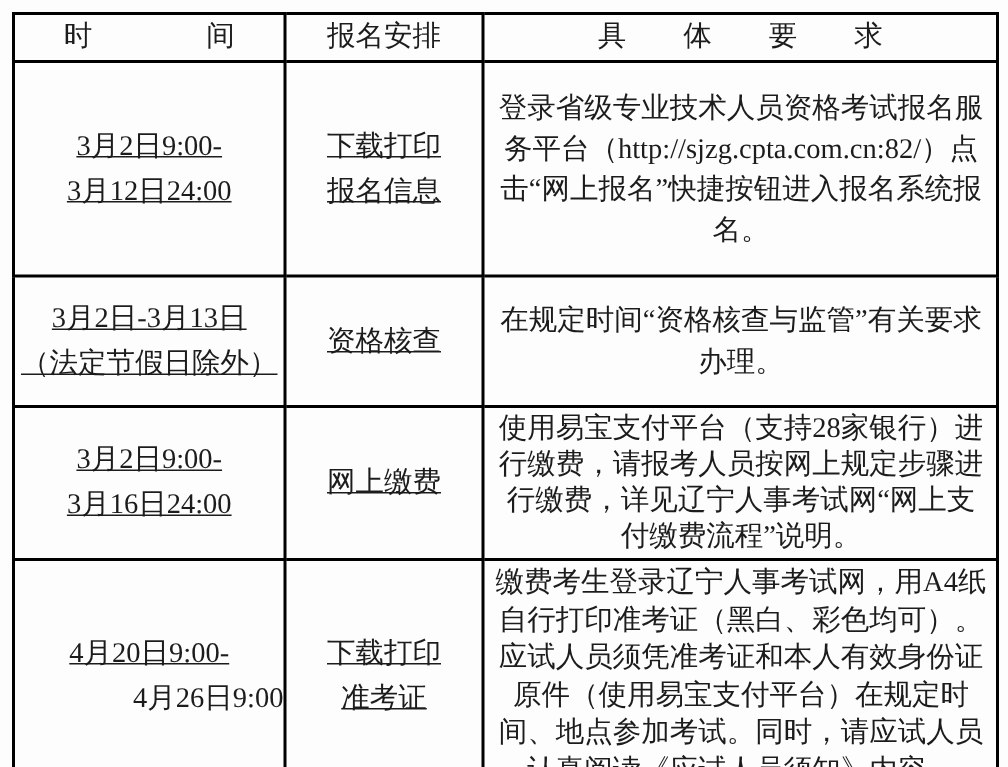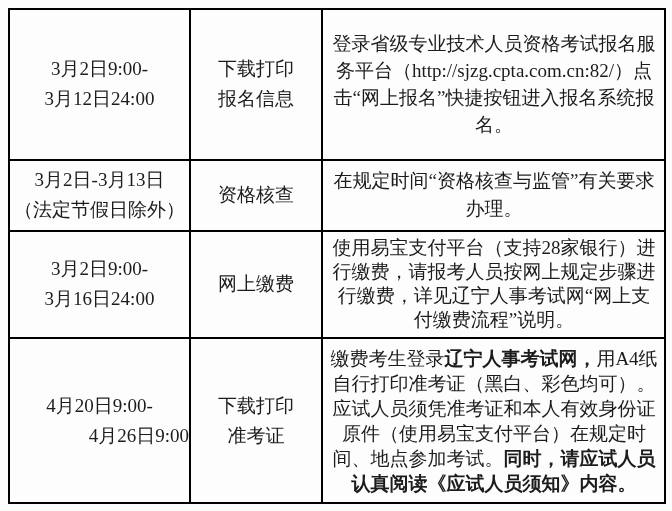--- a/index.html
+++ b/index.html
@@ -24,46 +24,51 @@
     border: 2px solid #000;
     padding: 0;
     font-weight: normal;
     font-size: 19px;
     vertical-align: middle;
     overflow: hidden;
     background: #fdfdfd;
   }
   .tbl th { height: 30px; text-align: center; line-height: 30px; white-space: pre; }
   tr.row-1 { height: 143px; }
-  tr.row-2 { height: 67px; margin-left: 13px; }
+  tr.row-2 { height: 87px; margin-left: 13px; }
   tr.row-3 { height: 99px; }
   tr.row-4 { height: 153px; }
-  .cell-line { text-align: center; line-height: 30px; }
+  .cell-line { text-align: center; line-height: 30px; text-decoration: underline; }
   .cell-line-left { text-align: right; line-height: 30px; padding-left: 7px; }
   .req {
     text-align: center;
     padding: 2px 5px 2px 6px;
   }
   .lh27 { line-height: 27px; }
   .lh28 { line-height: 28px; }
   .lh24 { line-height: 24px; }
   .lh25 { line-height: 25px; }
-  .bold { font-weight: bold; }
+  .bold { font-weight: normal; }
   .url { white-space: nowrap; }
 </style>
 </head>
 <body>
 
 <table class="tbl">
   <colgroup>
     <col style="width:181px">
     <col style="width:132px">
     <col style="width:343px">
   </colgroup>
   <tbody>
+      <tr class="row-header">
+    <th>时　　　　间</th>
+    <th>报名安排</th>
+    <th>具　　体　　要　　求</th>
+  </tr>
 
   <tr class="row-1">
     <td>
       <div class="cell-line">3月2日9:00-</div>
       <div class="cell-line">3月12日24:00</div>
     </td>
     <td>
       <div class="cell-line">下载打印</div>
       <div class="cell-line">报名信息</div>
     </td>

